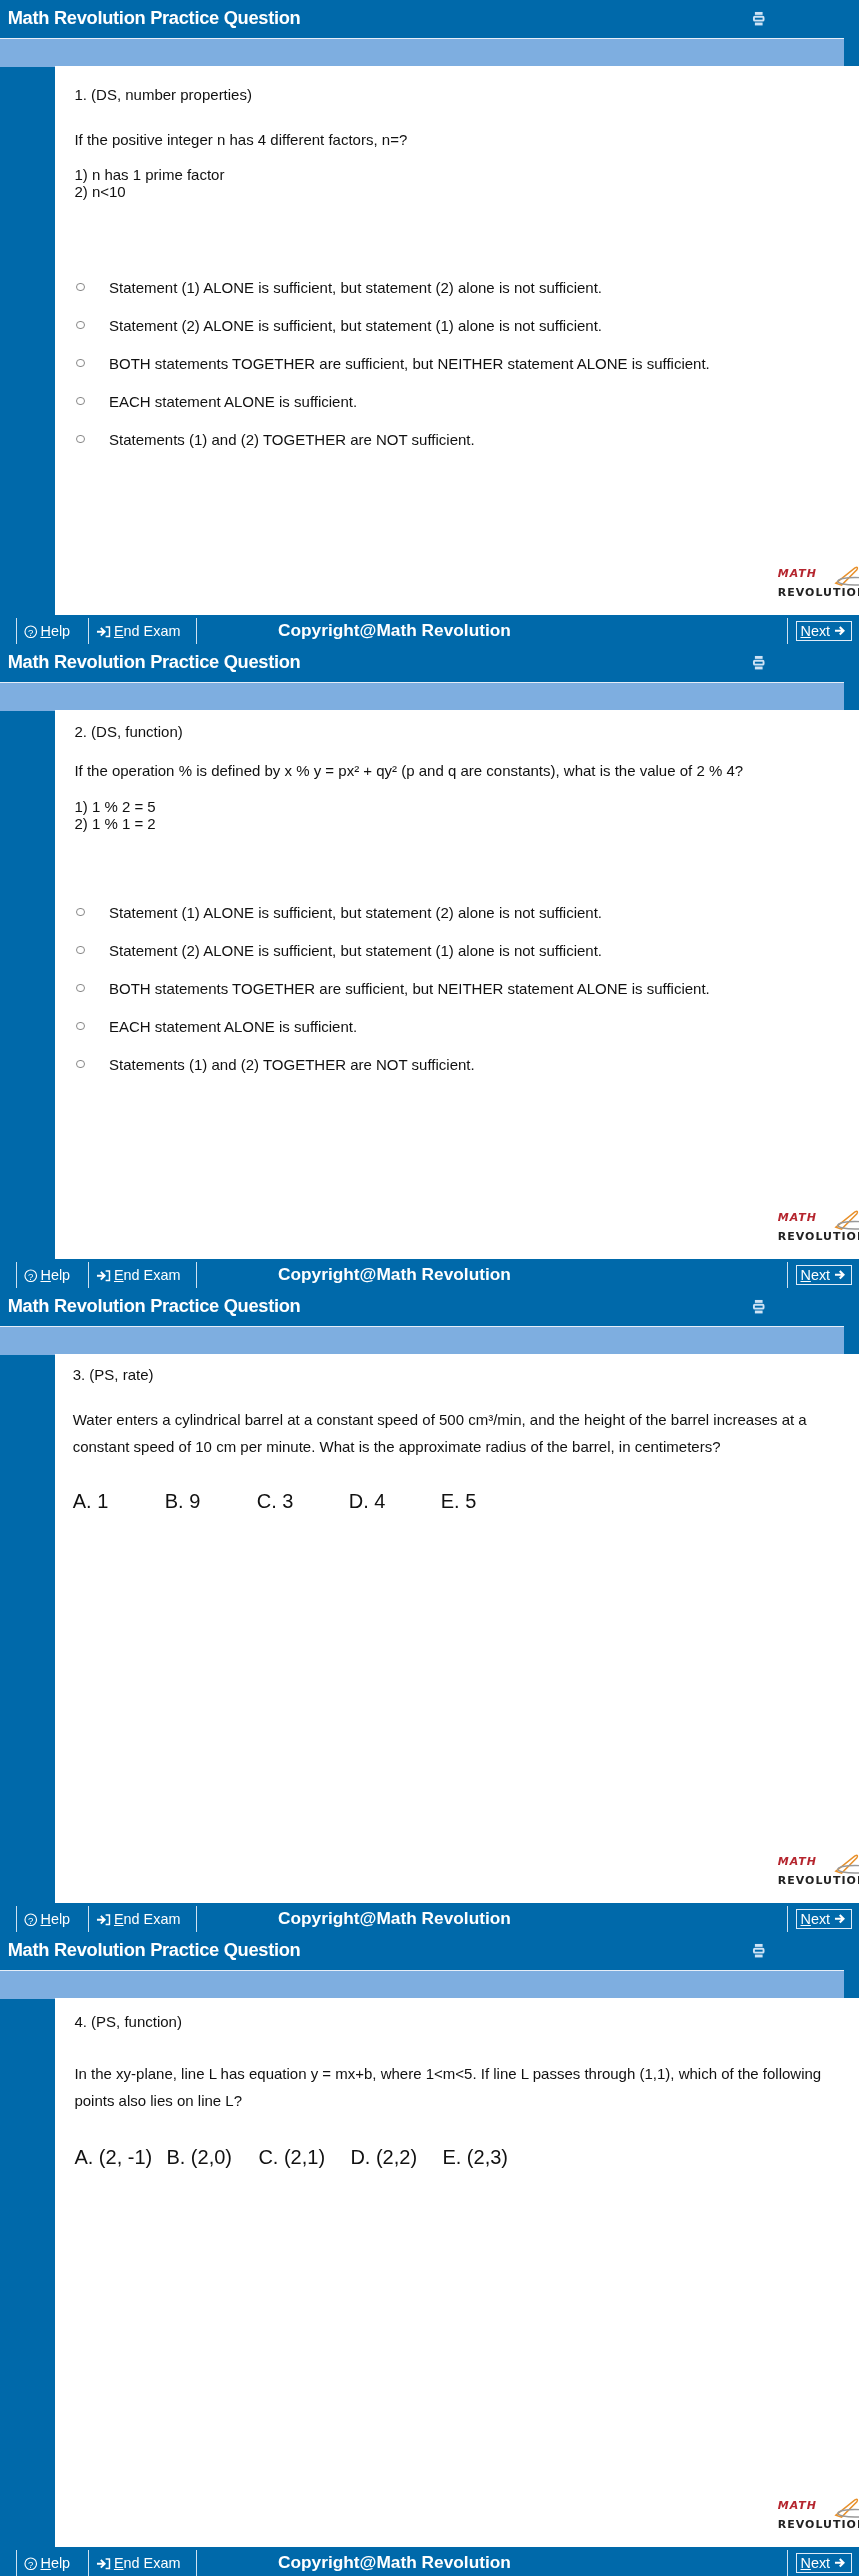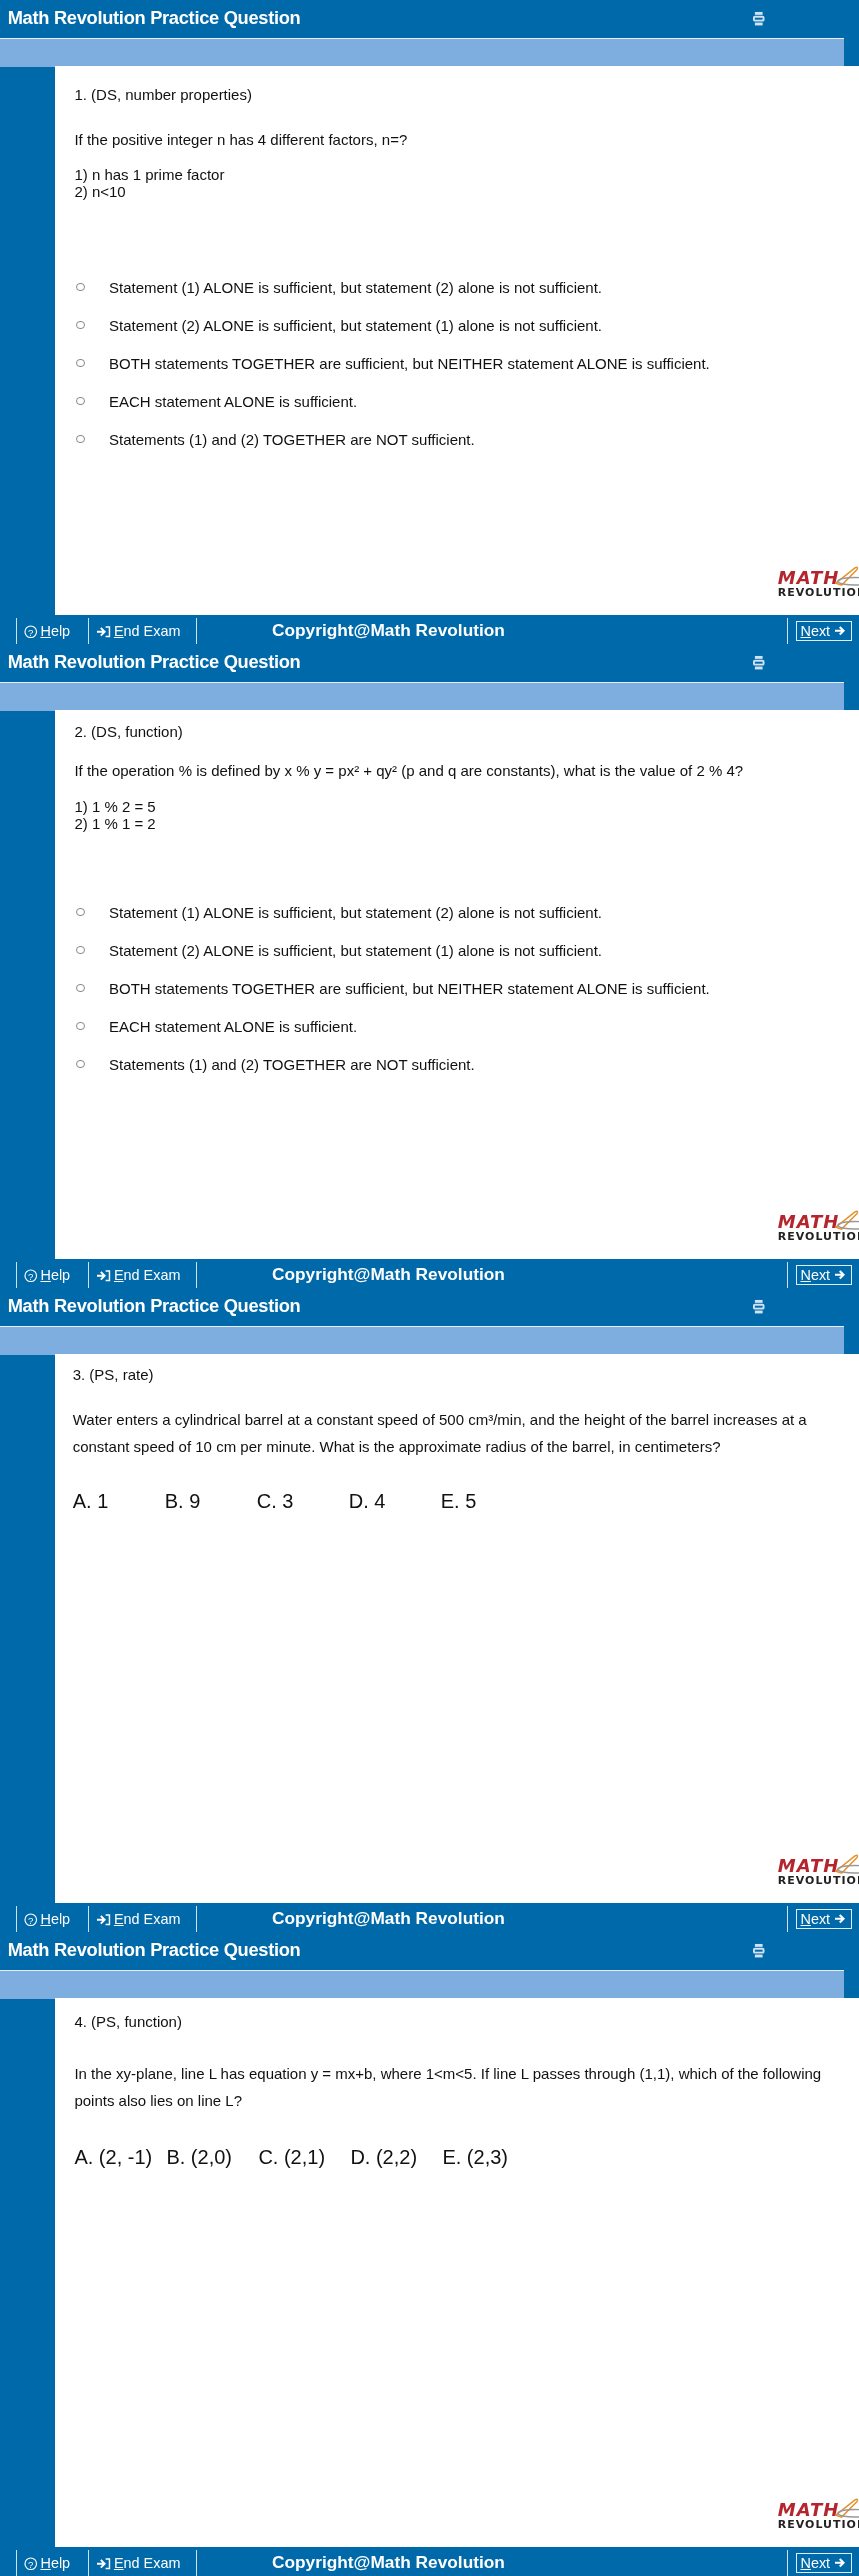--- a/index.html
+++ b/index.html
@@ -22,30 +22,30 @@
   .stmts { font-size: 15px; color: #111; position: absolute; left: 0; line-height: 17.3px; }
 
   .options { position: absolute; left: 0; list-style: none; }
   .options li { display: flex; align-items: center; height: 38px; font-size: 15px; }
   .options .radio { width: 8.7px; height: 8.7px; border: 1px solid #888; border-radius: 50%; margin-left: 1.9px; margin-right: 24px; background: #fff; }
 
   .choices-inline { position: absolute; left: 0; display: flex; font-size: 20px; }
   .choices-inline span { display: inline-block; }
 
   .logo { position: absolute; right: 9.6px; bottom: 9.6px; width: 96px; height: 38px; }
-  .logo .logo-math { position: absolute; left: 0; top: 0; font-family: "DejaVu Sans", sans-serif; font-weight: bold; font-style: italic; font-size: 18px; color: #b5252e; letter-spacing: 1px; }
+  .logo .logo-math { position: absolute; left: 0; top: 0; font-family: "DejaVu Sans", sans-serif; font-weight: bold; font-style: italic; font-size: 11px; color: #b5252e; letter-spacing: 1px; }
   .logo .logo-rev { position: absolute; left: 0; top: 18.3px; font-family: "DejaVu Sans", sans-serif; font-weight: bold; font-size: 11px; color: #222; letter-spacing: 1px; text-align: right; }
   .logo svg { position: absolute; left: 56px; top: -1.9px; }
 
   .footer { position: absolute; left: 0; top: 616px; width: 860px; height: 28px; background: #0069aa; }
   .footer .btn { position: absolute; top: 1.9px; height: 27px; color: #fff; font-size: 14.4px; display: flex; align-items: center; border-left: 1px solid #cfe0f0; padding-left: 6.7px; }
   .footer .btn u { text-decoration: underline; }
   .footer .help-btn { left: 16.4px; width: 71px; }
   .footer .end-btn { left: 88px; width: 109px; border-right: 1px solid #cfe0f0; }
-  .footer .copyright { position: absolute; left: 272px; top: 3.8px; color: #fff; font-weight: bold; font-size: 17.3px; }
+  .footer .copyright { position: absolute; left: 278px; top: 3.8px; color: #fff; font-weight: bold; font-size: 17.3px; }
   .footer .next-wrap { position: absolute; left: 787px; top: 1.9px; width: 73px; height: 27px; border-left: 1px solid #cfe0f0; }
   .footer .next-btn { position: absolute; left: 7.7px; top: 2.9px; width: 56px; height: 20px; border: 1px solid #e0ecf8; color: #fff; font-size: 14.4px; display: flex; align-items: center; padding-left: 3.8px; }
   .icon-svg { display: inline-block; vertical-align: middle; margin-right: 2.9px; }
 </style>
 </head>
 <body>
 
 <div class="panel">
   <div class="titlebar">
     <span class="title">Math Revolution Practice Question</span>

